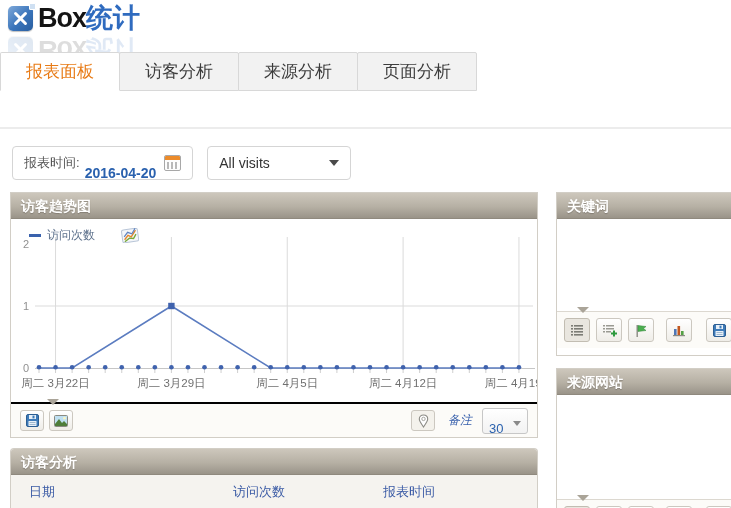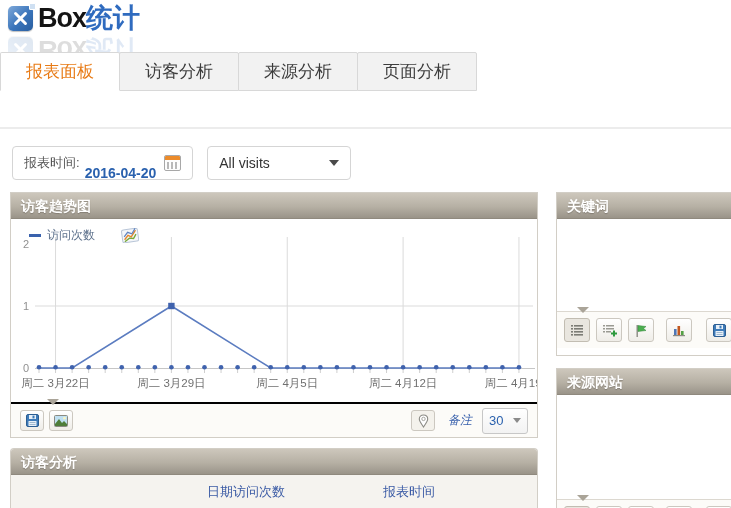--- a/index.html
+++ b/index.html
@@ -74,30 +74,30 @@
     display:flex; align-items:center; padding:0 9px; }
   .collapse-caret { position:absolute; top:-5px; left:36px; width:0; height:0;
     border-left:6px solid transparent; border-right:6px solid transparent; border-top:6px solid #aaa498; }
   .icon-btn { width:24px; height:21px; border:1px solid #ccc8c0; border-radius:3px;
     background:linear-gradient(#fff,#efedе8); background:linear-gradient(#fff,#efede8);
     display:flex; align-items:center; justify-content:center; margin-right:5px; cursor:pointer; }
   .icon-btn.selected { background:#e9e6df; border-color:#c2bdb2; }
   .footer-right { margin-left:auto; display:flex; align-items:center; }
   .annotation-label { font-size:12px; font-style:italic; color:#3a62ad; margin:0 10px 0 8px; cursor:pointer; }
   .rows-select { width:46px; height:22px; border:1px solid #c7c7c7; border-radius:3px;
-    background:linear-gradient(#fff,#f2f2f2); display:flex; align-items:center;
+    background:linear-gradient(#fff,#f2f2f2); display:flex; 
     justify-content:space-between; padding:12px 6px; cursor:pointer;gap:9px; }
   .rows-select span { color:#2a61ae; font-size:13px; }
   .rows-select .caret { border-top-color:#8a8a8a; margin-left:0; }
 
   
   #realtime-panel { left:0; top:256px; width:528px; height:70px; border-bottom:none; border-radius:4px 4px 0 0; }
   .rt-header-row { display:flex; background:#f5f3ef; padding:8px 0 9px 18px; font-size:13px; }
   .rt-col { color:#3b5ba5; cursor:pointer; }
-  .rt-col.c0 { width:204px;text-align:right; } .rt-col.c1 { width:150px; }
+  .rt-col.c0 { width:204px; } .rt-col.c1 { width:150px; }
 
   
   #keywords-panel { left:0; top:0; width:186px; height:164px; }
   #referrers-panel { left:0; top:176px; width:186px; height:170px; }
   .widget-body { background:#fff; }
   #keywords-panel .widget-body { height:92px; }
   #referrers-panel .widget-body { height:104px; }
   .widget-footer { position:relative; border-top:1px solid #dcd8d0; background:#fcfbf8;
     display:flex; align-items:center; padding:6px 0 6px 7px; }
   .widget-footer .collapse-caret { left:20px; }

